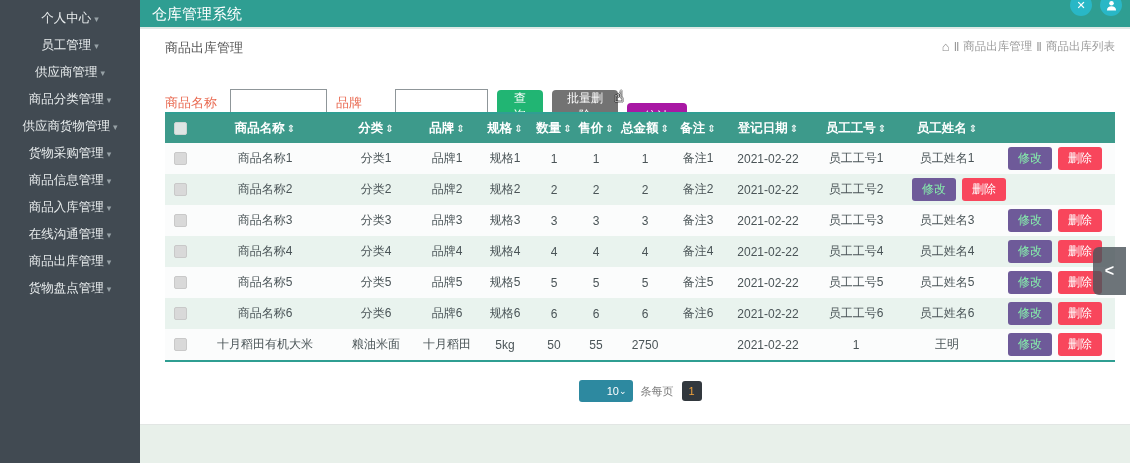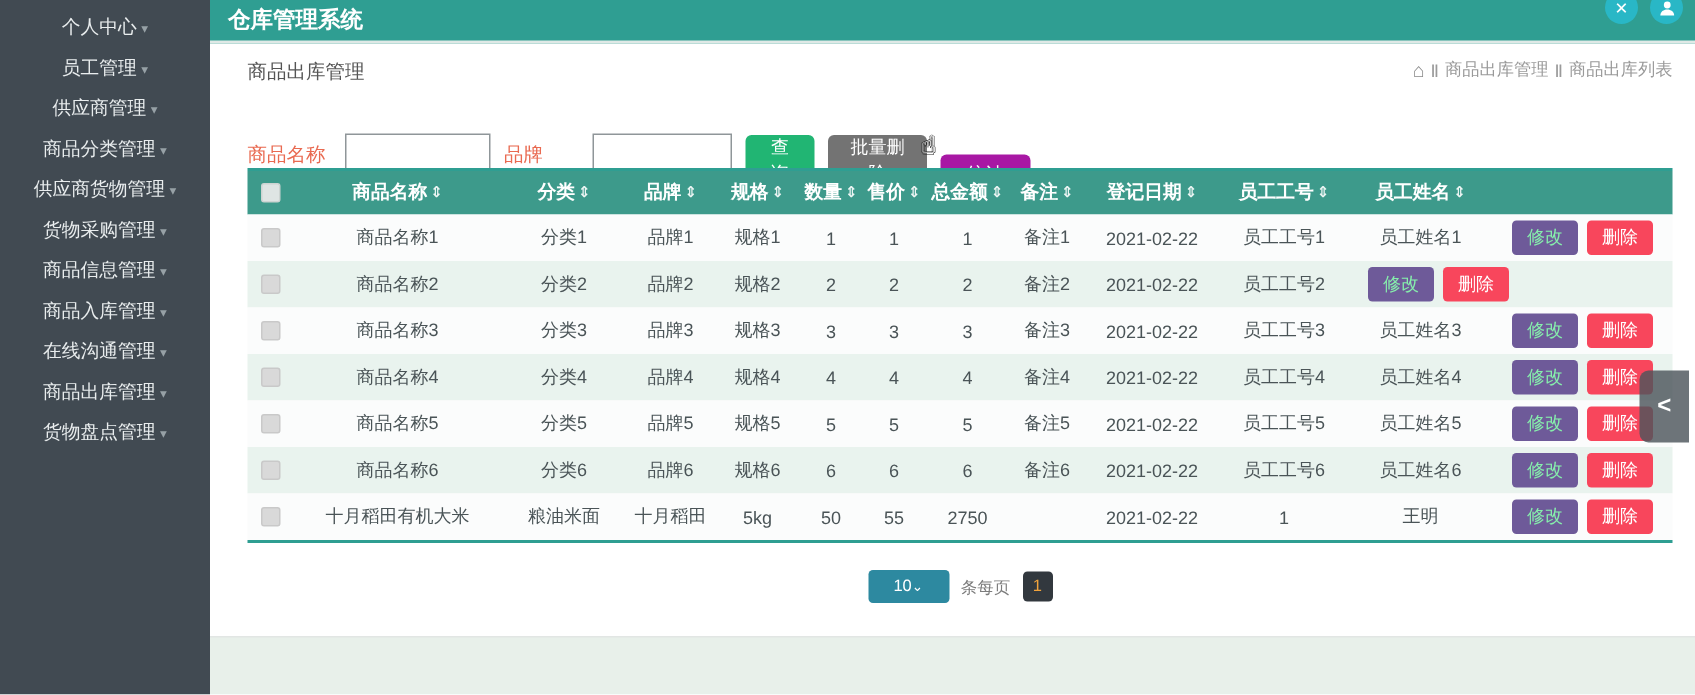--- a/index.html
+++ b/index.html
@@ -11,21 +11,21 @@
   }
   
   .sidebar { position:absolute; left:0; top:0; width:140px; height:463px;
     background:#414a52; padding-top:5px; z-index:3; }
   .side-item { height:27px; line-height:27px; text-align:center;
     color:#e9edee; font-size:12.5px; cursor:pointer; white-space:nowrap; }
   .side-item .caret { font-size:9px; color:#97a1a6; margin-left:3px; }
   
   .topbar { position:absolute; left:140px; top:0; right:0; height:29px;
     background:#2f9e92; z-index:2; border-bottom:2px solid #dfe9e6; }
-  .topbar-title { color:#fff; font-size:15px; font-weight:bold;
+  .topbar-title { color:#fff; font-size:15px; font-weight:normal;
     line-height:28px; padding-left:12px; }
   .circle-btn { position:absolute; width:22px; height:22px; border-radius:50%;
     background:#29b7c6; top:-6px; display:flex; align-items:center;
     justify-content:center; color:#fff; font-size:11px; cursor:pointer; }
   .c-close { right:38px; } .c-user { right:8px; }
   
   .main { position:absolute; left:140px; top:31px; right:0; bottom:0; background:#fff; }
   .footer-band { position:absolute; left:0; right:0; bottom:0; height:39px;
     background:#e8f0ea; border-top:1px solid #e2e6e4; }
   
@@ -69,21 +69,21 @@
   .c12 { gap:6px; }
   .btn-edit { background:#6e5a99; height:23px; padding:0 10px; border-radius:3px;
     border:none; color:#86efac; font-size:12px; cursor:pointer; }
   .btn-delete { background:#f8465c; height:23px; padding:0 10px; border-radius:3px;
     border:none; color:#fff; font-size:12px; cursor:pointer; }
   
   .pagination { position:absolute; left:25px; right:15px; top:349px; display:flex;
     align-items:center; justify-content:center; gap:8px; }
   .page-size { background:#2d89a0; border:1px solid #2370844; color:#fff;
     width:54px; height:22px; border-radius:3px; font-size:11px; display:flex;
-    align-items:center; justify-content:center; padding:0 6px; cursor:pointer; }
+    align-items:center; justify-content:flex-end; padding:0 6px; cursor:pointer; }
   .page-size .chev { font-size:9px; }
   .per-page { font-size:11px; color:#7c7c7c; }
   .page-num { width:20px; height:20px; background:#32383e; color:#f2a33c;
     border:none; border-radius:3px; font-size:11px; display:flex;
     align-items:center; justify-content:center; cursor:pointer; }
   
   .collapse-tab { position:absolute; right:4px; top:247px; width:33px; height:48px;
     background:rgba(77,86,92,.82); border-radius:6px 0 0 6px; display:flex;
     align-items:center; justify-content:center; color:#fff; font-size:16px;
     font-weight:bold; cursor:pointer; z-index:4; }

